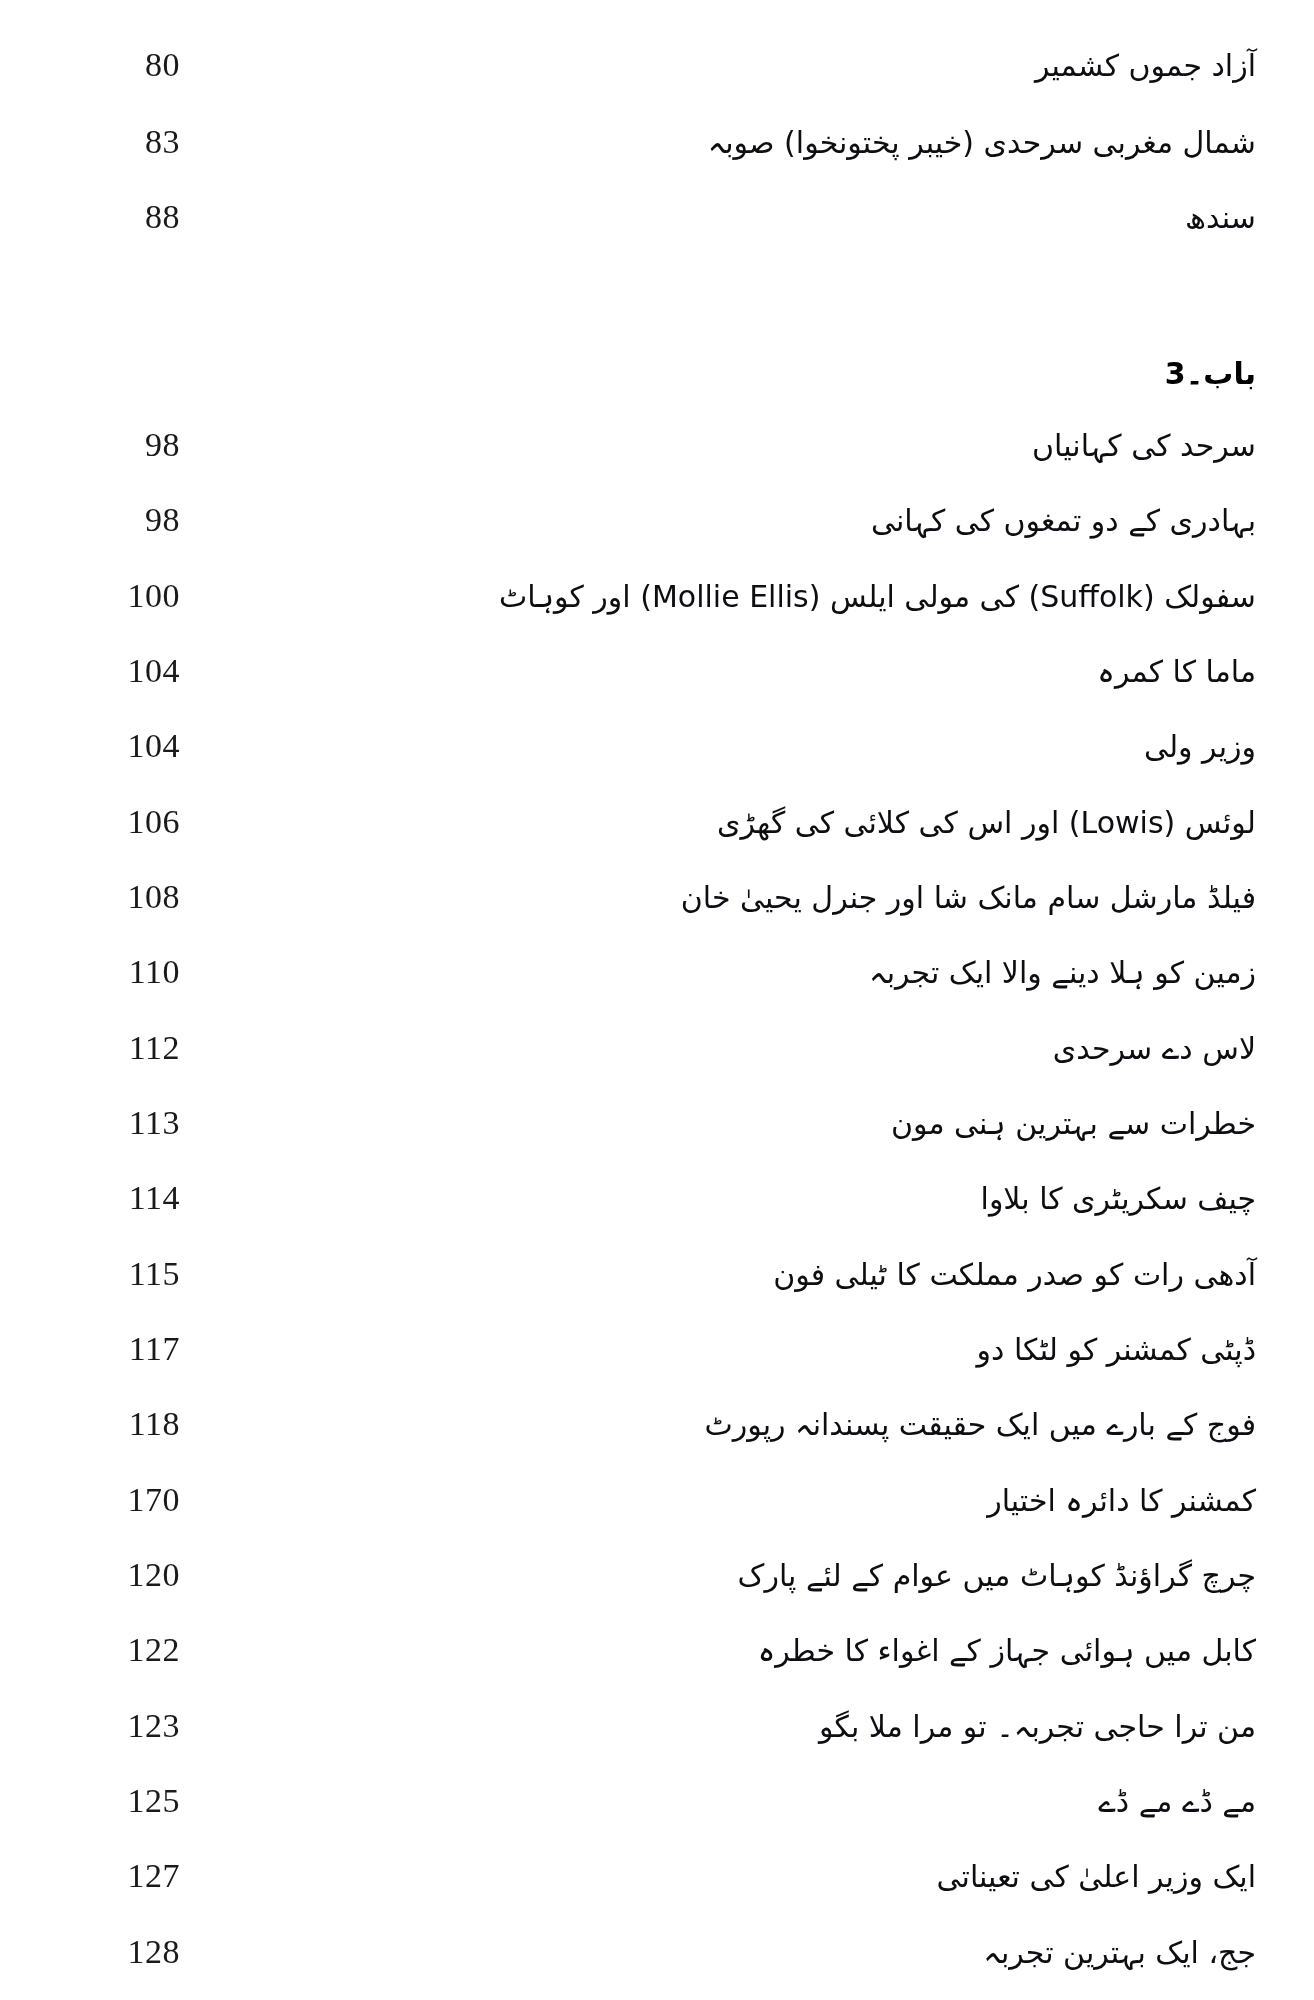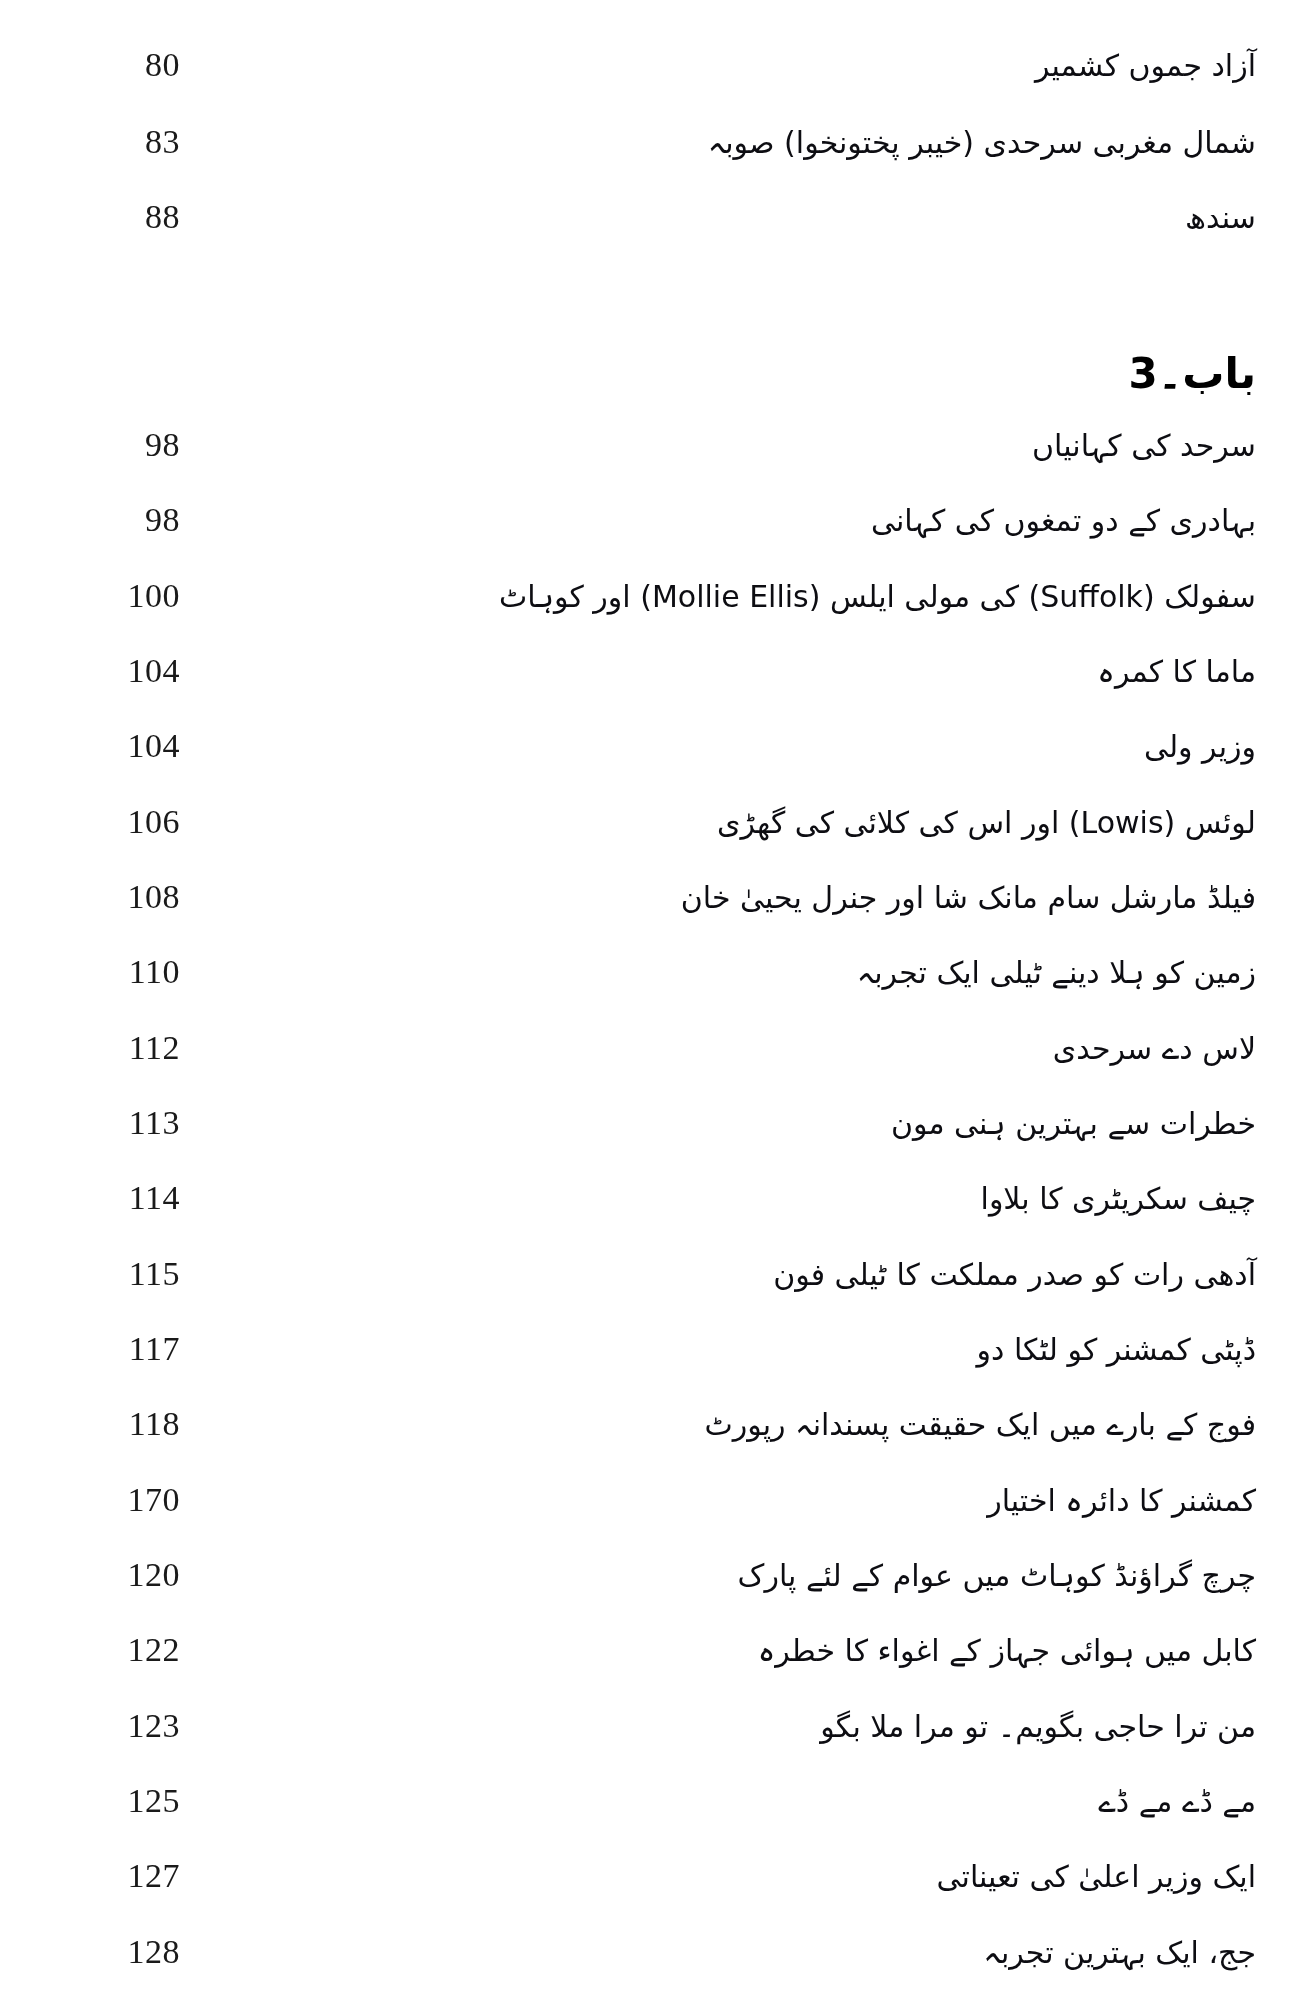--- a/index.html
+++ b/index.html
@@ -48,21 +48,21 @@
   }
   .chapter-heading {
     position: absolute;
     right: 58px;
     top: 373px;
     transform: translateY(-50%);
     direction: rtl;
     text-align: right;
     white-space: nowrap;
     font-family: "DejaVu Sans", sans-serif;
-    font-size: 42px;
+    font-size: 30px;
     font-weight: bold;
     color: #000000;
   }
 </style>
 </head>
 <body>
 
 <div class="doc-page">
 
   <div class="toc-row" style="top:65px">
@@ -103,21 +103,21 @@
   <div class="toc-row" style="top:822px">
     <span class="page-num">106</span>
     <span class="entry-title" dir="rtl">لوئس (Lowis) اور اس کی کلائی کی گھڑی</span>
   </div>
   <div class="toc-row" style="top:897px">
     <span class="page-num">108</span>
     <span class="entry-title" dir="rtl">فیلڈ مارشل سام مانک شا اور جنرل یحییٰ خان</span>
   </div>
   <div class="toc-row" style="top:972px">
     <span class="page-num">110</span>
-    <span class="entry-title" dir="rtl">زمین کو ہلا دینے ٹیلی ایک تجربہ</span>
+    <span class="entry-title" dir="rtl">زمین کو ہلا دینے والا ایک تجربہ</span>
   </div>
   <div class="toc-row" style="top:1048px">
     <span class="page-num">112</span>
     <span class="entry-title" dir="rtl">لاس دے سرحدی</span>
   </div>
   <div class="toc-row" style="top:1123px">
     <span class="page-num">113</span>
     <span class="entry-title" dir="rtl">خطرات سے بہترین ہنی مون</span>
   </div>
   <div class="toc-row" style="top:1198px">
@@ -143,21 +143,21 @@
   <div class="toc-row" style="top:1575px">
     <span class="page-num">120</span>
     <span class="entry-title" dir="rtl">چرچ گراؤنڈ کوہاٹ میں عوام کے لئے پارک</span>
   </div>
   <div class="toc-row" style="top:1650px">
     <span class="page-num">122</span>
     <span class="entry-title" dir="rtl">کابل میں ہوائی جہاز کے اغواء کا خطرہ</span>
   </div>
   <div class="toc-row" style="top:1726px">
     <span class="page-num">123</span>
-    <span class="entry-title" dir="rtl">من ترا حاجی بگویم۔ تو مرا ملا بگو</span>
+    <span class="entry-title" dir="rtl">من ترا حاجی تجربہ۔ تو مرا ملا بگو</span>
   </div>
   <div class="toc-row" style="top:1801px">
     <span class="page-num">125</span>
     <span class="entry-title" dir="rtl">مے ڈے مے ڈے</span>
   </div>
   <div class="toc-row" style="top:1876px">
     <span class="page-num">127</span>
     <span class="entry-title" dir="rtl">ایک وزیر اعلیٰ کی تعیناتی</span>
   </div>
   <div class="toc-row" style="top:1952px">

